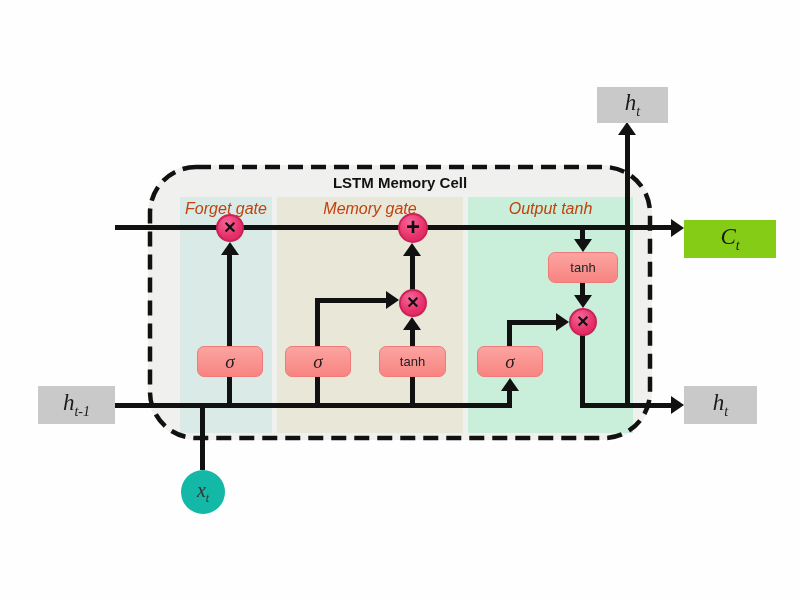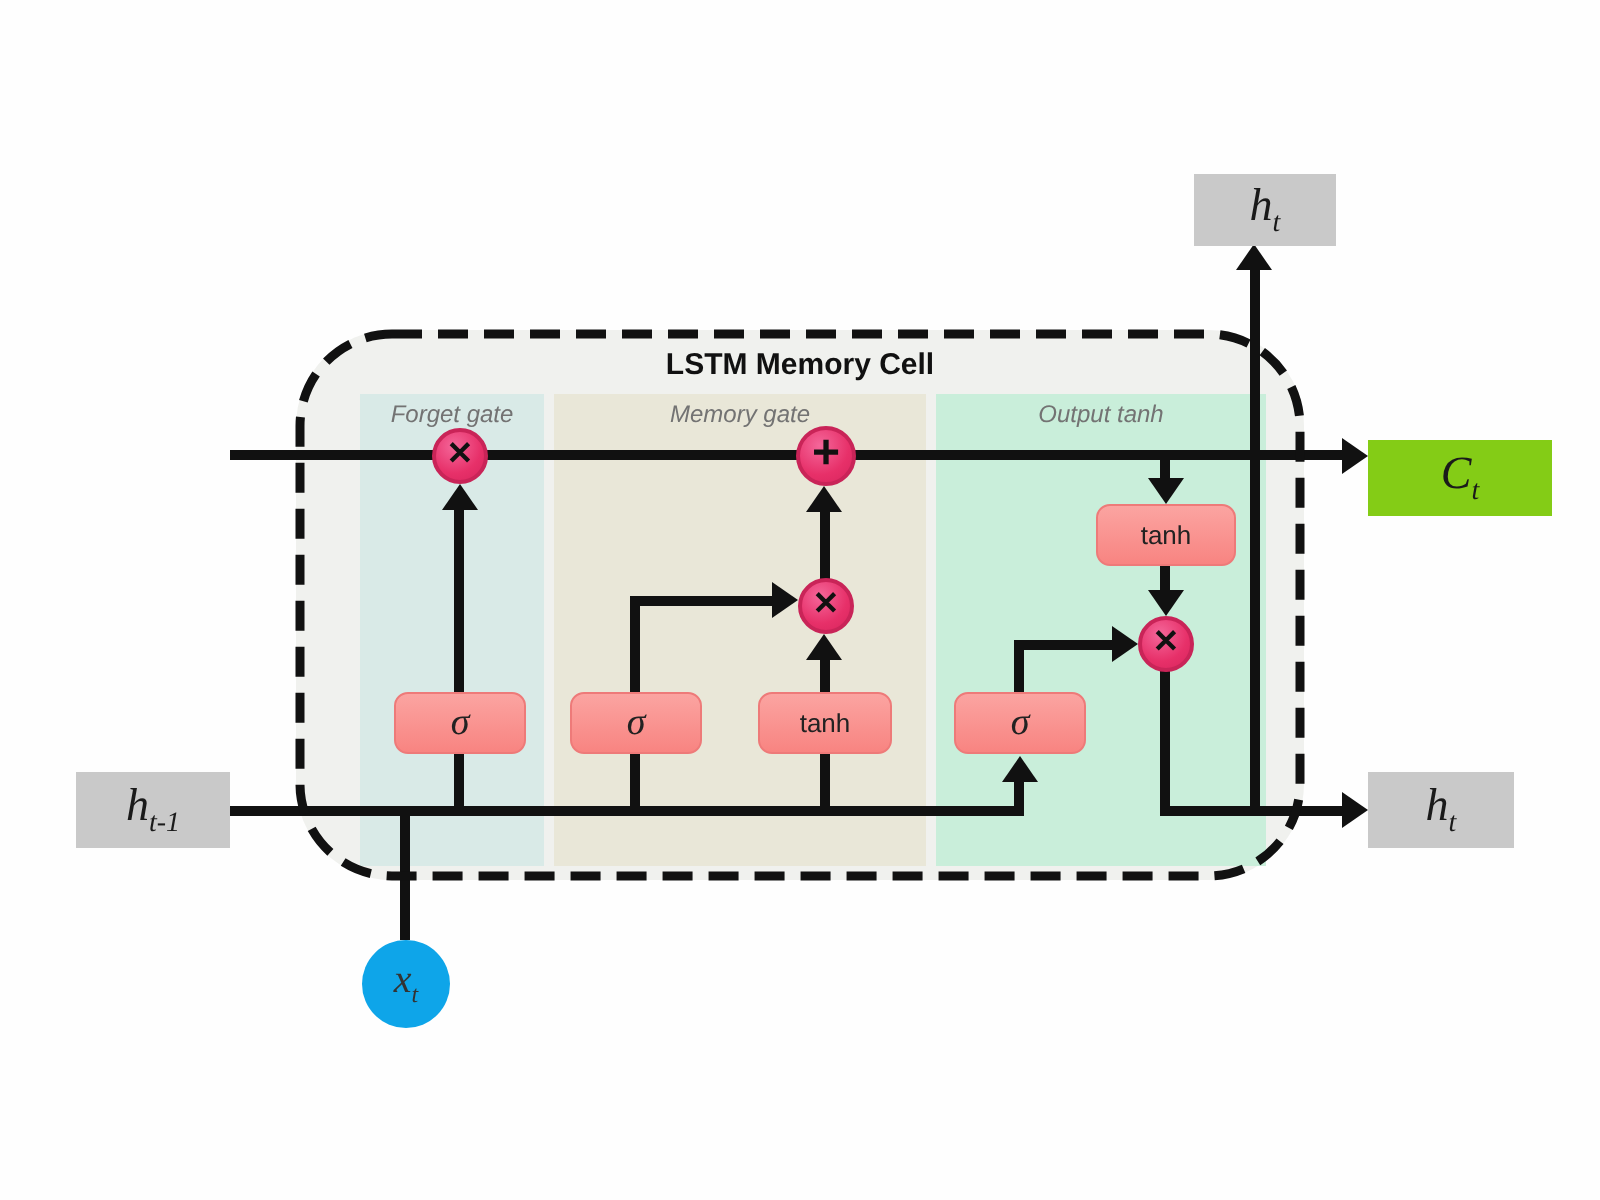--- a/index.html
+++ b/index.html
@@ -4,21 +4,21 @@
 <style>
   html,body{margin:0;padding:0;background:#ffffff;}
   #canvas{position:relative;width:800px;height:600px;background:#fefefe;overflow:hidden;
           font-family:"Liberation Sans",sans-serif;}
   
   .cell-bg{position:absolute;left:148px;top:165px;width:504px;height:275px;
            border-radius:48px;background:#f0f1ee;z-index:0;}
   .cell-title{position:absolute;left:148px;top:174px;width:504px;text-align:center;
               font-weight:bold;font-size:15px;color:#111;z-index:3;}
   .band{position:absolute;top:197px;height:236px;z-index:1;}
-  .gate-label{position:absolute;top:200px;font-style:italic;font-size:12px;color:#737373;
+  .gate-label{position:absolute;top:200px;font-style:italic;font-size:16px;color:#c2410c;
               text-align:center;z-index:3;}
   
   .seg{position:absolute;background:#111;z-index:2;}
   
   .ar{position:absolute;width:0;height:0;z-index:2;}
   .ar-r{border-top:9px solid transparent;border-bottom:9px solid transparent;border-left:13px solid #111;}
   .ar-u{border-left:9px solid transparent;border-right:9px solid transparent;border-bottom:13px solid #111;}
   .ar-d{border-left:9px solid transparent;border-right:9px solid transparent;border-top:13px solid #111;}
   
   .iobox{position:absolute;display:flex;align-items:center;justify-content:center;
@@ -33,21 +33,21 @@
   .tanh-text{font-size:13px;}
   
   .node{position:absolute;border-radius:50%;box-sizing:border-box;
         background:radial-gradient(circle at 38% 30%, #f4679a 0%, #e73069 60%, #d8255d 100%);
         border:2px solid #c92458;display:flex;align-items:center;justify-content:center;
         color:#111;z-index:3;}
   .mul-text{font-size:16px;font-weight:bold;line-height:1;}
   .add-text{font-size:24px;font-weight:bold;line-height:1;transform:translateY(-1px);}
   
   .xnode{position:absolute;left:181px;top:470px;width:44px;height:44px;border-radius:50%;
-         background:#0ea5e9;display:flex;align-items:center;justify-content:center;
+         background:#14b8a6;display:flex;align-items:center;justify-content:center;
          font-family:"Liberation Serif",serif;font-style:italic;font-size:20px;color:#333;z-index:3;}
   .xnode sub{font-size:12px;transform:translateY(3px);}
   .border-svg{position:absolute;left:0;top:0;z-index:4;pointer-events:none;}
 </style>
 </head>
 <body>
 
 <div id="canvas">
 
   <div class="cell-bg"></div>

